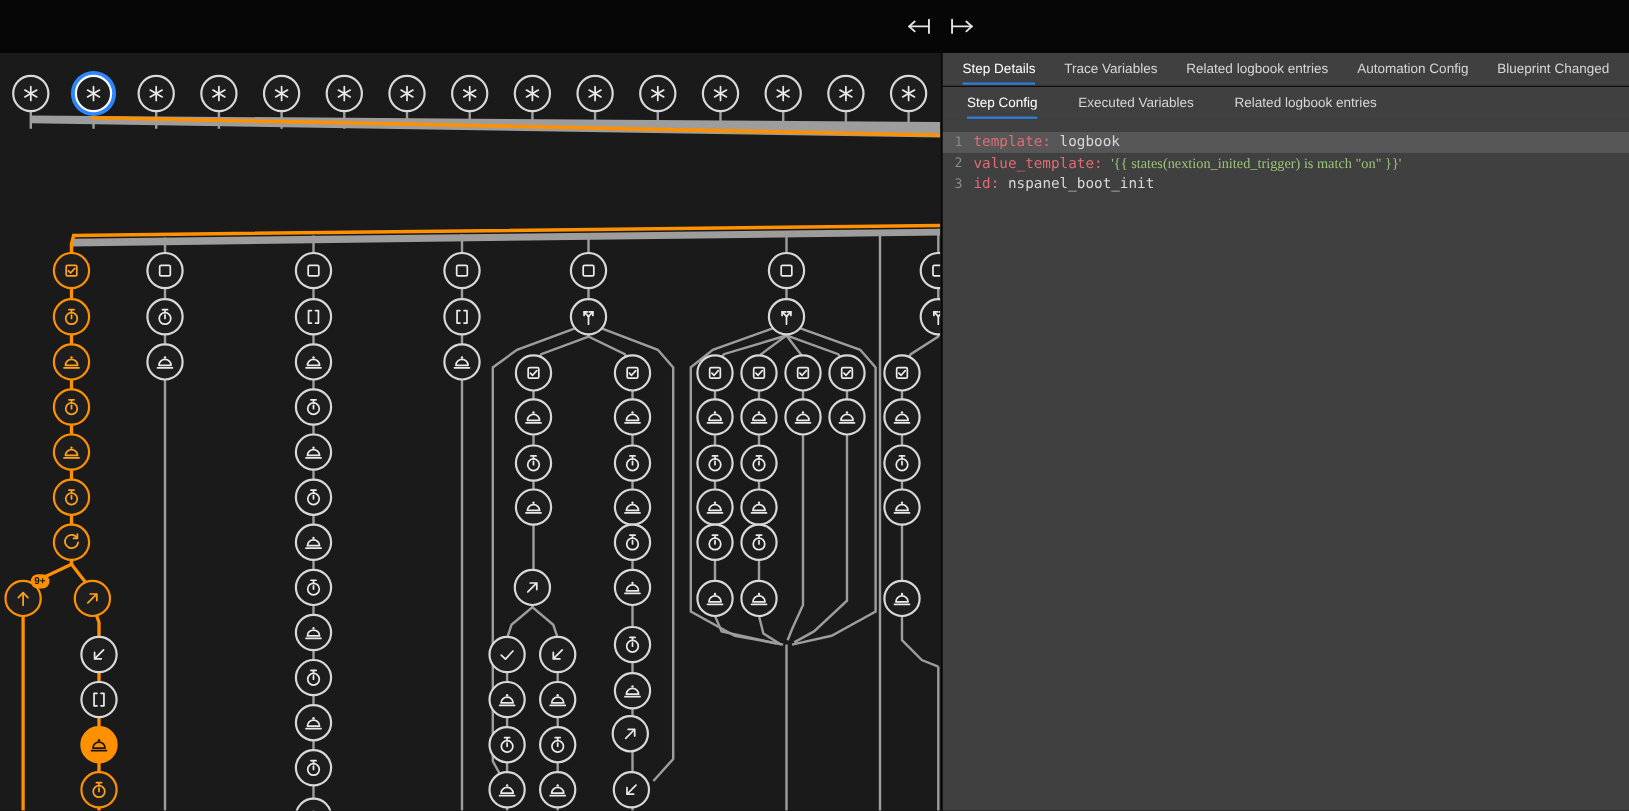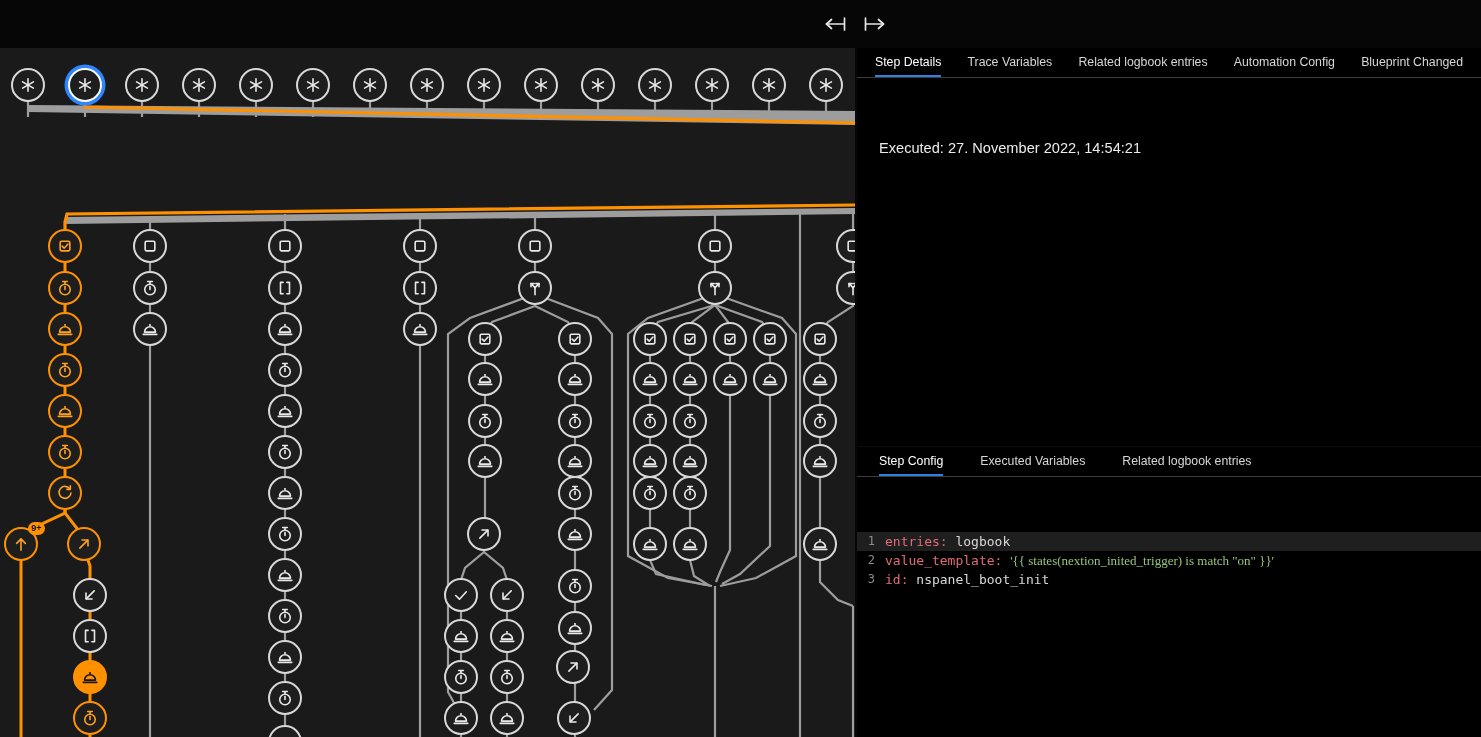--- a/index.html
+++ b/index.html
@@ -19,21 +19,21 @@
   .graph-stage{position:absolute;left:0;top:-48px;width:855px;height:737px;}
   .edges{position:absolute;left:0;top:0;width:855px;height:737px;}
   .gnode{position:absolute;width:34px;height:34px;border-radius:50%;background:#1e1e1e;border:2.5px solid #d8d8d8;box-sizing:border-box;display:flex;align-items:center;justify-content:center;color:#eaeaea;cursor:pointer;}
   .gnode svg{width:20px;height:20px;stroke:currentColor;fill:none;stroke-width:1.9;stroke-linecap:round;stroke-linejoin:round;}
   .gnode.o{border-color:#ff9101;color:#ffa21f;}
   .gnode.of{background:#ff9101;border-color:#ff9101;color:#161616;}
   .gnode.sel{border-color:#fafafa;box-shadow:0 0 0 3.5px #2e86ff;}
   .nbadge{position:absolute;top:-7px;right:-9px;background:#ff9101;color:#141414;font:700 9px/1 "Liberation Sans",sans-serif;padding:2px 3.5px;border-radius:8px;}
 
   
-  .right-panel{position:absolute;left:855px;top:48px;width:626px;height:689px;background:#000000;border-left:2px solid #070707;box-sizing:border-box;display:flex;flex-direction:column;gap:44px;}
+  .right-panel{position:absolute;left:855px;top:48px;width:626px;height:689px;background:#404040;border-left:2px solid #070707;box-sizing:border-box;display:flex;flex-direction:column;}
   .tabbar{display:flex;justify-content:space-between;align-items:stretch;height:29px;padding:0 18px;border-bottom:1px solid #3d3d3d;flex:0 0 auto;}
   .tabbar.left{justify-content:flex-start;gap:37px;padding:0 22px;border-top:1px solid #0c0c0c;}
   .tab{display:flex;align-items:center;font-size:12.3px;color:#d6d6d6;border-bottom:2px solid transparent;box-sizing:border-box;cursor:pointer;white-space:nowrap;}
   .tab.active{color:#ffffff;border-bottom-color:#2f7fe0;}
   .details{flex:0 0 280px;box-sizing:border-box;padding:18px 22px;font-size:14.6px;color:#ececec;}
   .code{flex:1;padding-top:11px;font-family:"DejaVu Sans Mono",monospace;font-size:13px;}
   .code-line{display:flex;height:19px;line-height:19px;}
   .code-line.hl{background:rgba(255,255,255,.12);}
   .ln{flex:0 0 18px;text-align:right;margin-right:10px;color:#8b8b8b;font-size:12px;}
   .code-text{white-space:pre;}
@@ -679,32 +679,29 @@
   </div>
 
   <div class="right-panel">
     <div class="tabbar">
         <div class="tab active">Step Details</div>
         <div class="tab">Trace Variables</div>
         <div class="tab">Related logbook entries</div>
         <div class="tab">Automation Config</div>
         <div class="tab">Blueprint Changed</div>
       </div>
-    <div class="details">
-      <span>Executed: 27. November 2022, 14:54:21</span>
-    </div>
     <div class="tabbar left">
         <div class="tab active">Step Config</div>
         <div class="tab">Executed Variables</div>
         <div class="tab">Related logbook entries</div>
       </div>
     <div class="code">
         <div class="code-line hl">
           <span class="ln">1</span>
-          <span class="code-text"><span class="seg-key">entries:</span><span class="seg-plain"> logbook</span></span>
+          <span class="code-text"><span class="seg-key">template:</span><span class="seg-plain"> logbook</span></span>
         </div>
         <div class="code-line">
           <span class="ln">2</span>
           <span class="code-text"><span class="seg-key">value_template:</span><span class="seg-plain"> </span><span class="seg-string">'{{ states(nextion_inited_trigger) is match "on" }}'</span></span>
         </div>
         <div class="code-line">
           <span class="ln">3</span>
           <span class="code-text"><span class="seg-key">id:</span><span class="seg-plain"> nspanel_boot_init</span></span>
         </div>
       </div>

